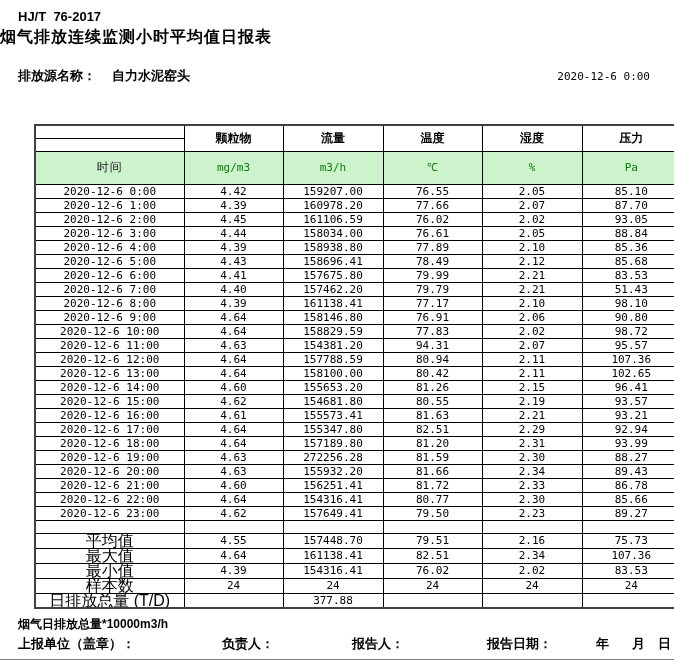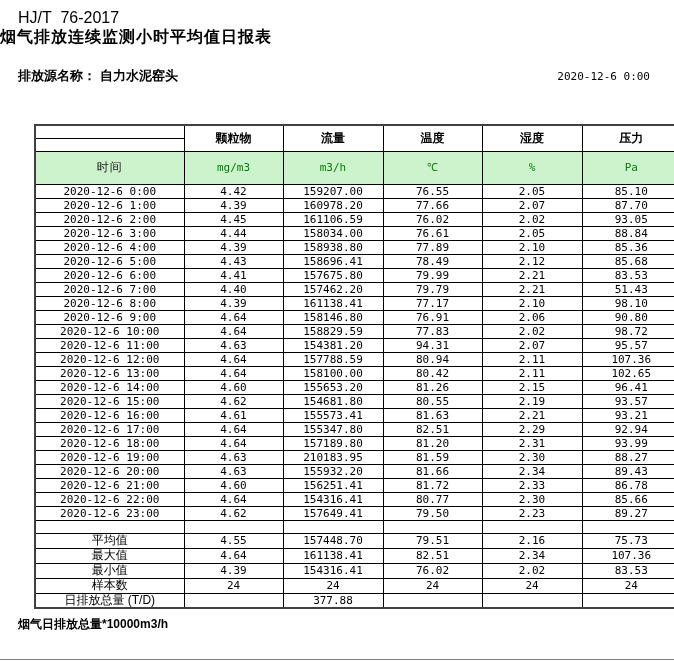--- a/index.html
+++ b/index.html
@@ -4,32 +4,32 @@
 <style>
   * { box-sizing: border-box; }
   html, body { margin: 0; padding: 0; background: #fff; }
   .page {
     width: 674px; height: 661px; position: relative; overflow: hidden;
     background: #ffffff; color: #000;
     font-family: "Liberation Sans", "DejaVu Sans", sans-serif;
   }
   .std {
     position: absolute; top: 9px; left: 18px;
-    font-weight: normal; font-size: 16px; white-space: pre;
+    font-weight: bold; font-size: 13px; white-space: pre;
   }
   .title {
     position: absolute; top: 27px; left: 0; width: 100%;
     text-align: left; font-weight: bold; font-size: 16px; letter-spacing: 1px;
   }
   .meta {
     position: absolute; top: 67px; left: 18px; right: 24px;
     display: flex; justify-content: space-between; align-items: baseline;
   }
   .source { font-weight: bold; font-size: 13px; }
-  .source .name { margin-left: 4px; }
+  .source .name { margin-left: 16px; }
   .datetime { font-size: 11px; font-family: "DejaVu Sans Mono", monospace; font-weight: normal; }
 
   table.report {
     position: absolute; top: 124px; left: 14px; width: 646px;
     border-collapse: collapse; table-layout: fixed;
     border: 2px solid #404040;
     margin-left: 20px;
   }
   .report td, .report th {
     border: 1px solid #000; padding: 0; text-align: center;
@@ -45,21 +45,21 @@
   .report .unit-row td.time-h {
     color: #1c1c1c; font-family: "Liberation Sans", "DejaVu Sans", sans-serif;
     font-size: 12px; font-weight: normal; letter-spacing: 1px;
   }
   .report tbody td {
     font-family: "DejaVu Sans Mono", monospace; font-size: 11px;
   }
   .report .spacer td { height: 13px; }
   .report .summary td { height: 15px; }
   .report td.sum-label {
-    font-family: "Liberation Sans", "DejaVu Sans", sans-serif; font-size: 12px;
+    font-family: "Liberation Sans", "DejaVu Sans", sans-serif; font-size: 16px;
   }
   .note {
     position: absolute; top: 616px; left: 18px;
     font-weight: bold; font-size: 12px;
   }
   .footer-row {
     position: absolute; top: 635px; left: 0; width: 674px; height: 18px;
     font-weight: bold; font-size: 13px;
   }
   .footer-row span { position: absolute; top: 0; white-space: nowrap; }
@@ -269,21 +269,21 @@
           <td>2020-12-6 18:00</td>
           <td>4.64</td>
           <td>157189.80</td>
           <td>81.20</td>
           <td>2.31</td>
           <td>93.99</td>
         </tr>
         <tr>
           <td>2020-12-6 19:00</td>
           <td>4.63</td>
-          <td>210183.95</td>
+          <td>272256.28</td>
           <td>81.59</td>
           <td>2.30</td>
           <td>88.27</td>
         </tr>
         <tr>
           <td>2020-12-6 20:00</td>
           <td>4.63</td>
           <td>155932.20</td>
           <td>81.66</td>
           <td>2.34</td>
@@ -363,16 +363,25 @@
           <td>377.88</td>
           <td></td>
           <td></td>
           <td></td>
         </tr>
       </tbody>
   </table>
 
   <div class="note">烟气日排放总量*10000m3/h</div>
 
+  <div class="footer-row">
+    <span class="f-unit">上报单位（盖章）：</span>
+    <span class="f-resp">负责人：</span>
+    <span class="f-report">报告人：</span>
+    <span class="f-date">报告日期：</span>
+    <span class="f-year">年</span>
+    <span class="f-month">月</span>
+    <span class="f-day">日</span>
+  </div>
 
   <div class="bottom-line"></div>
 
 </div>
 
 </body></html>

